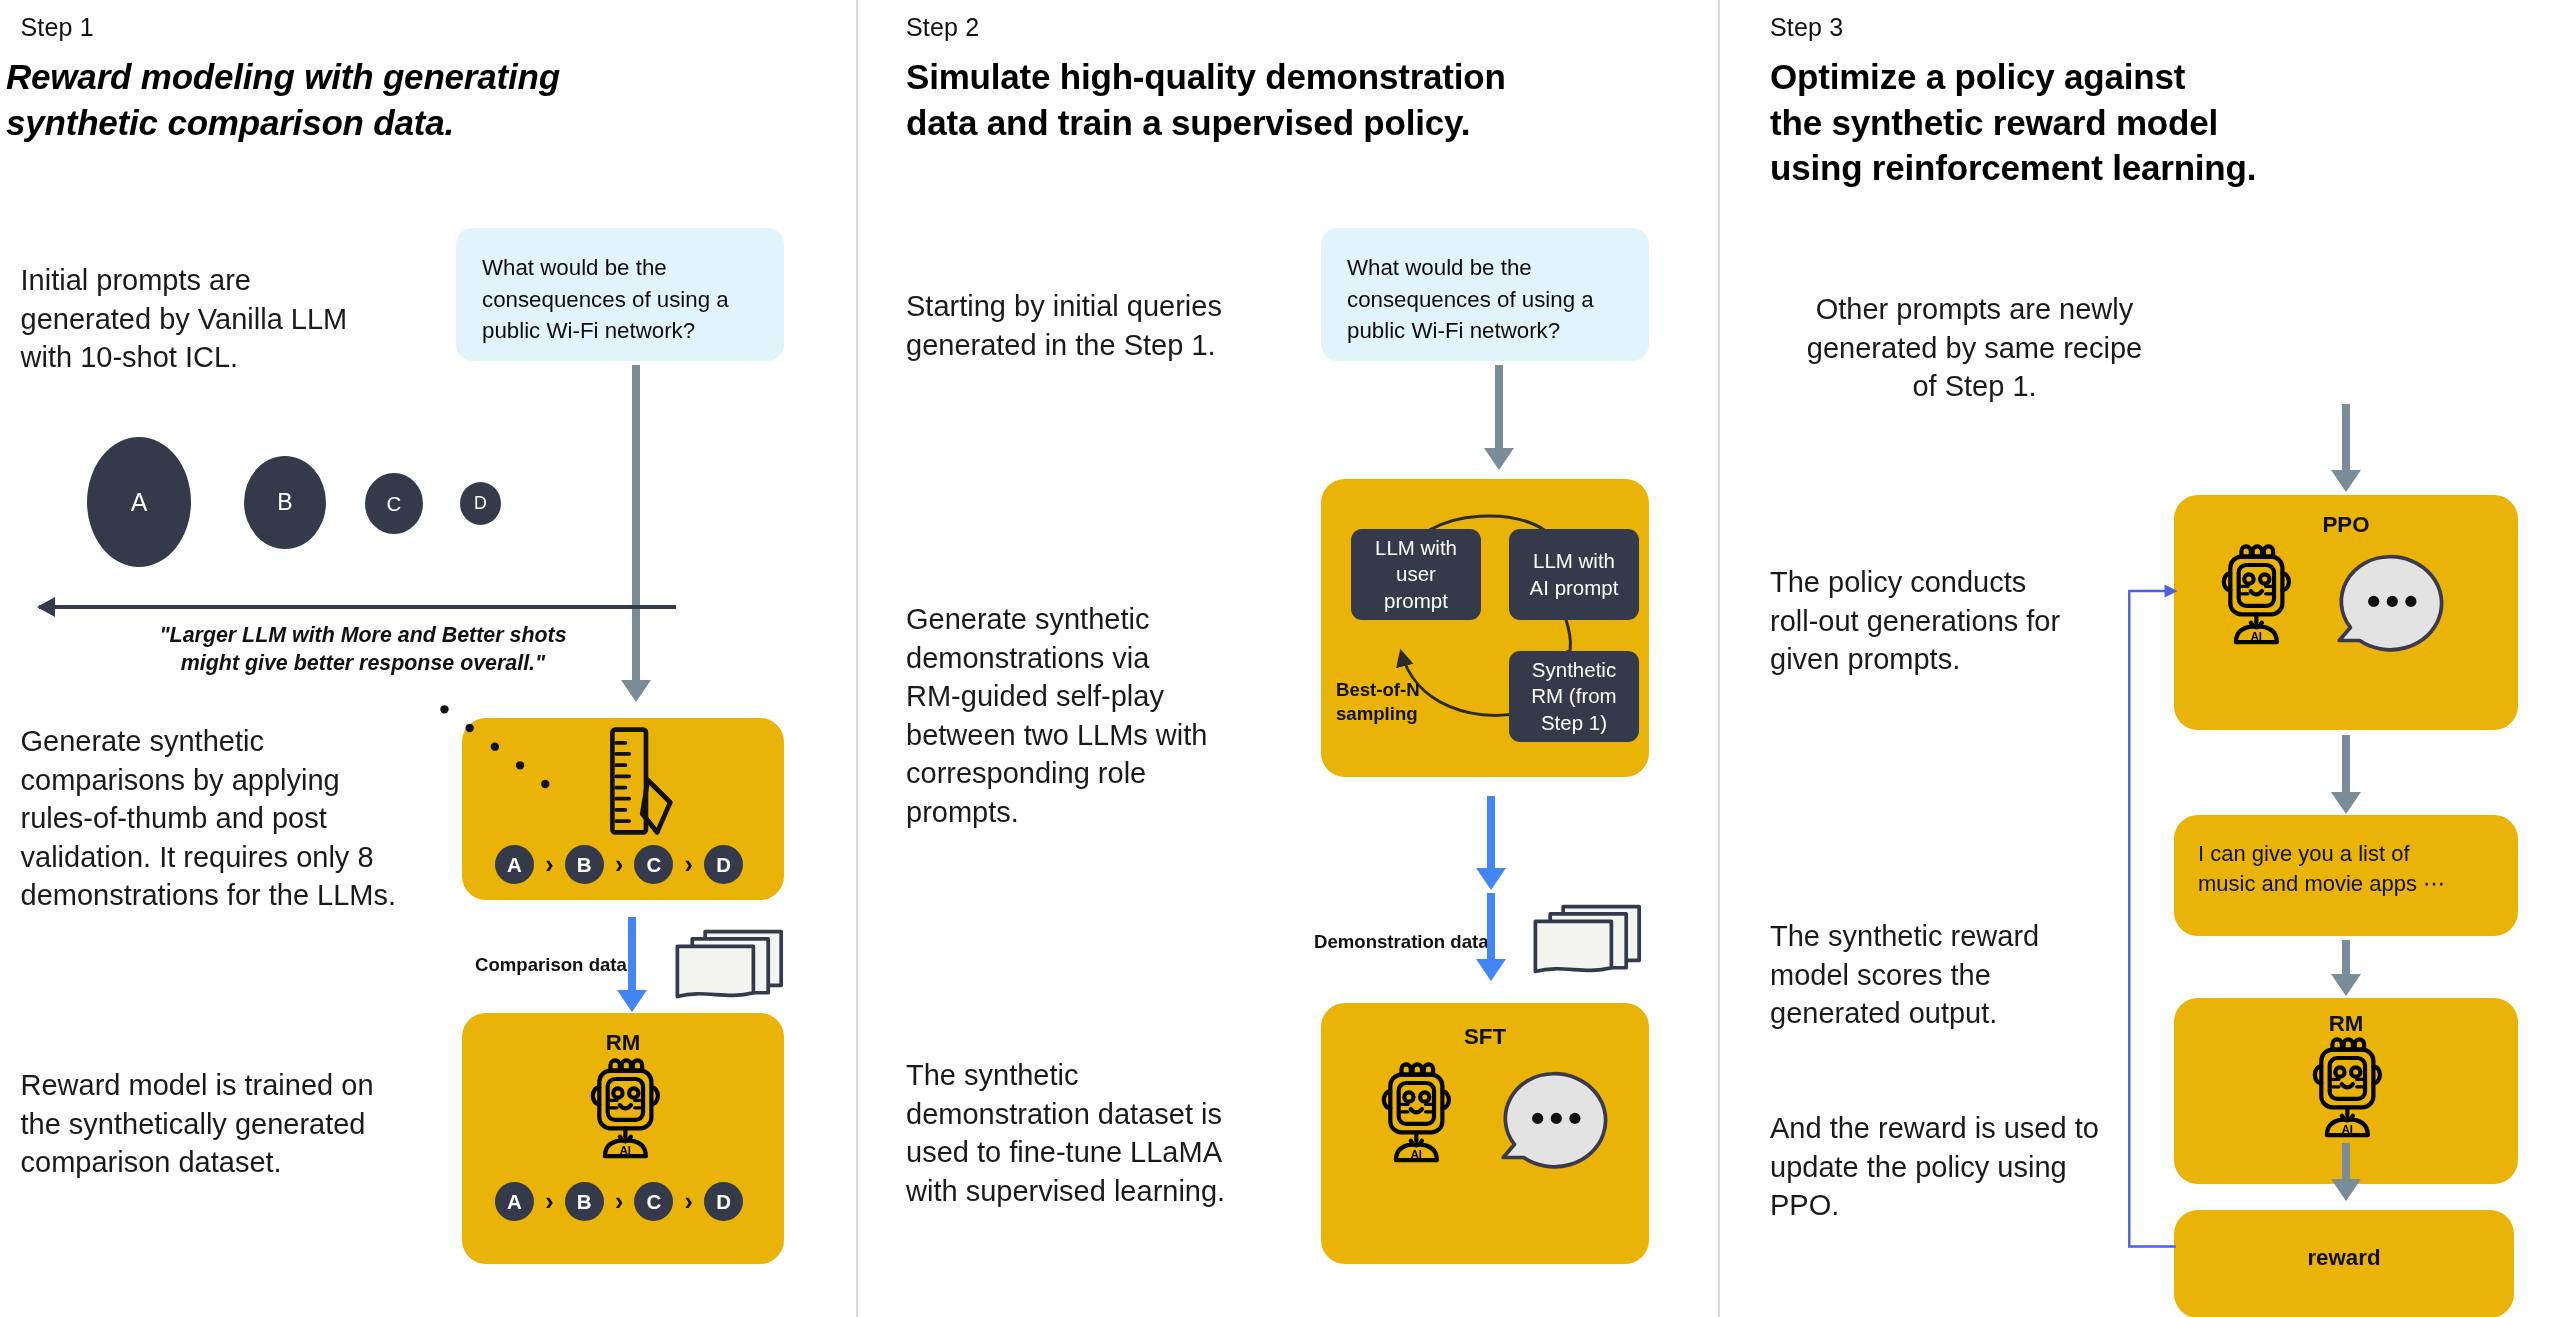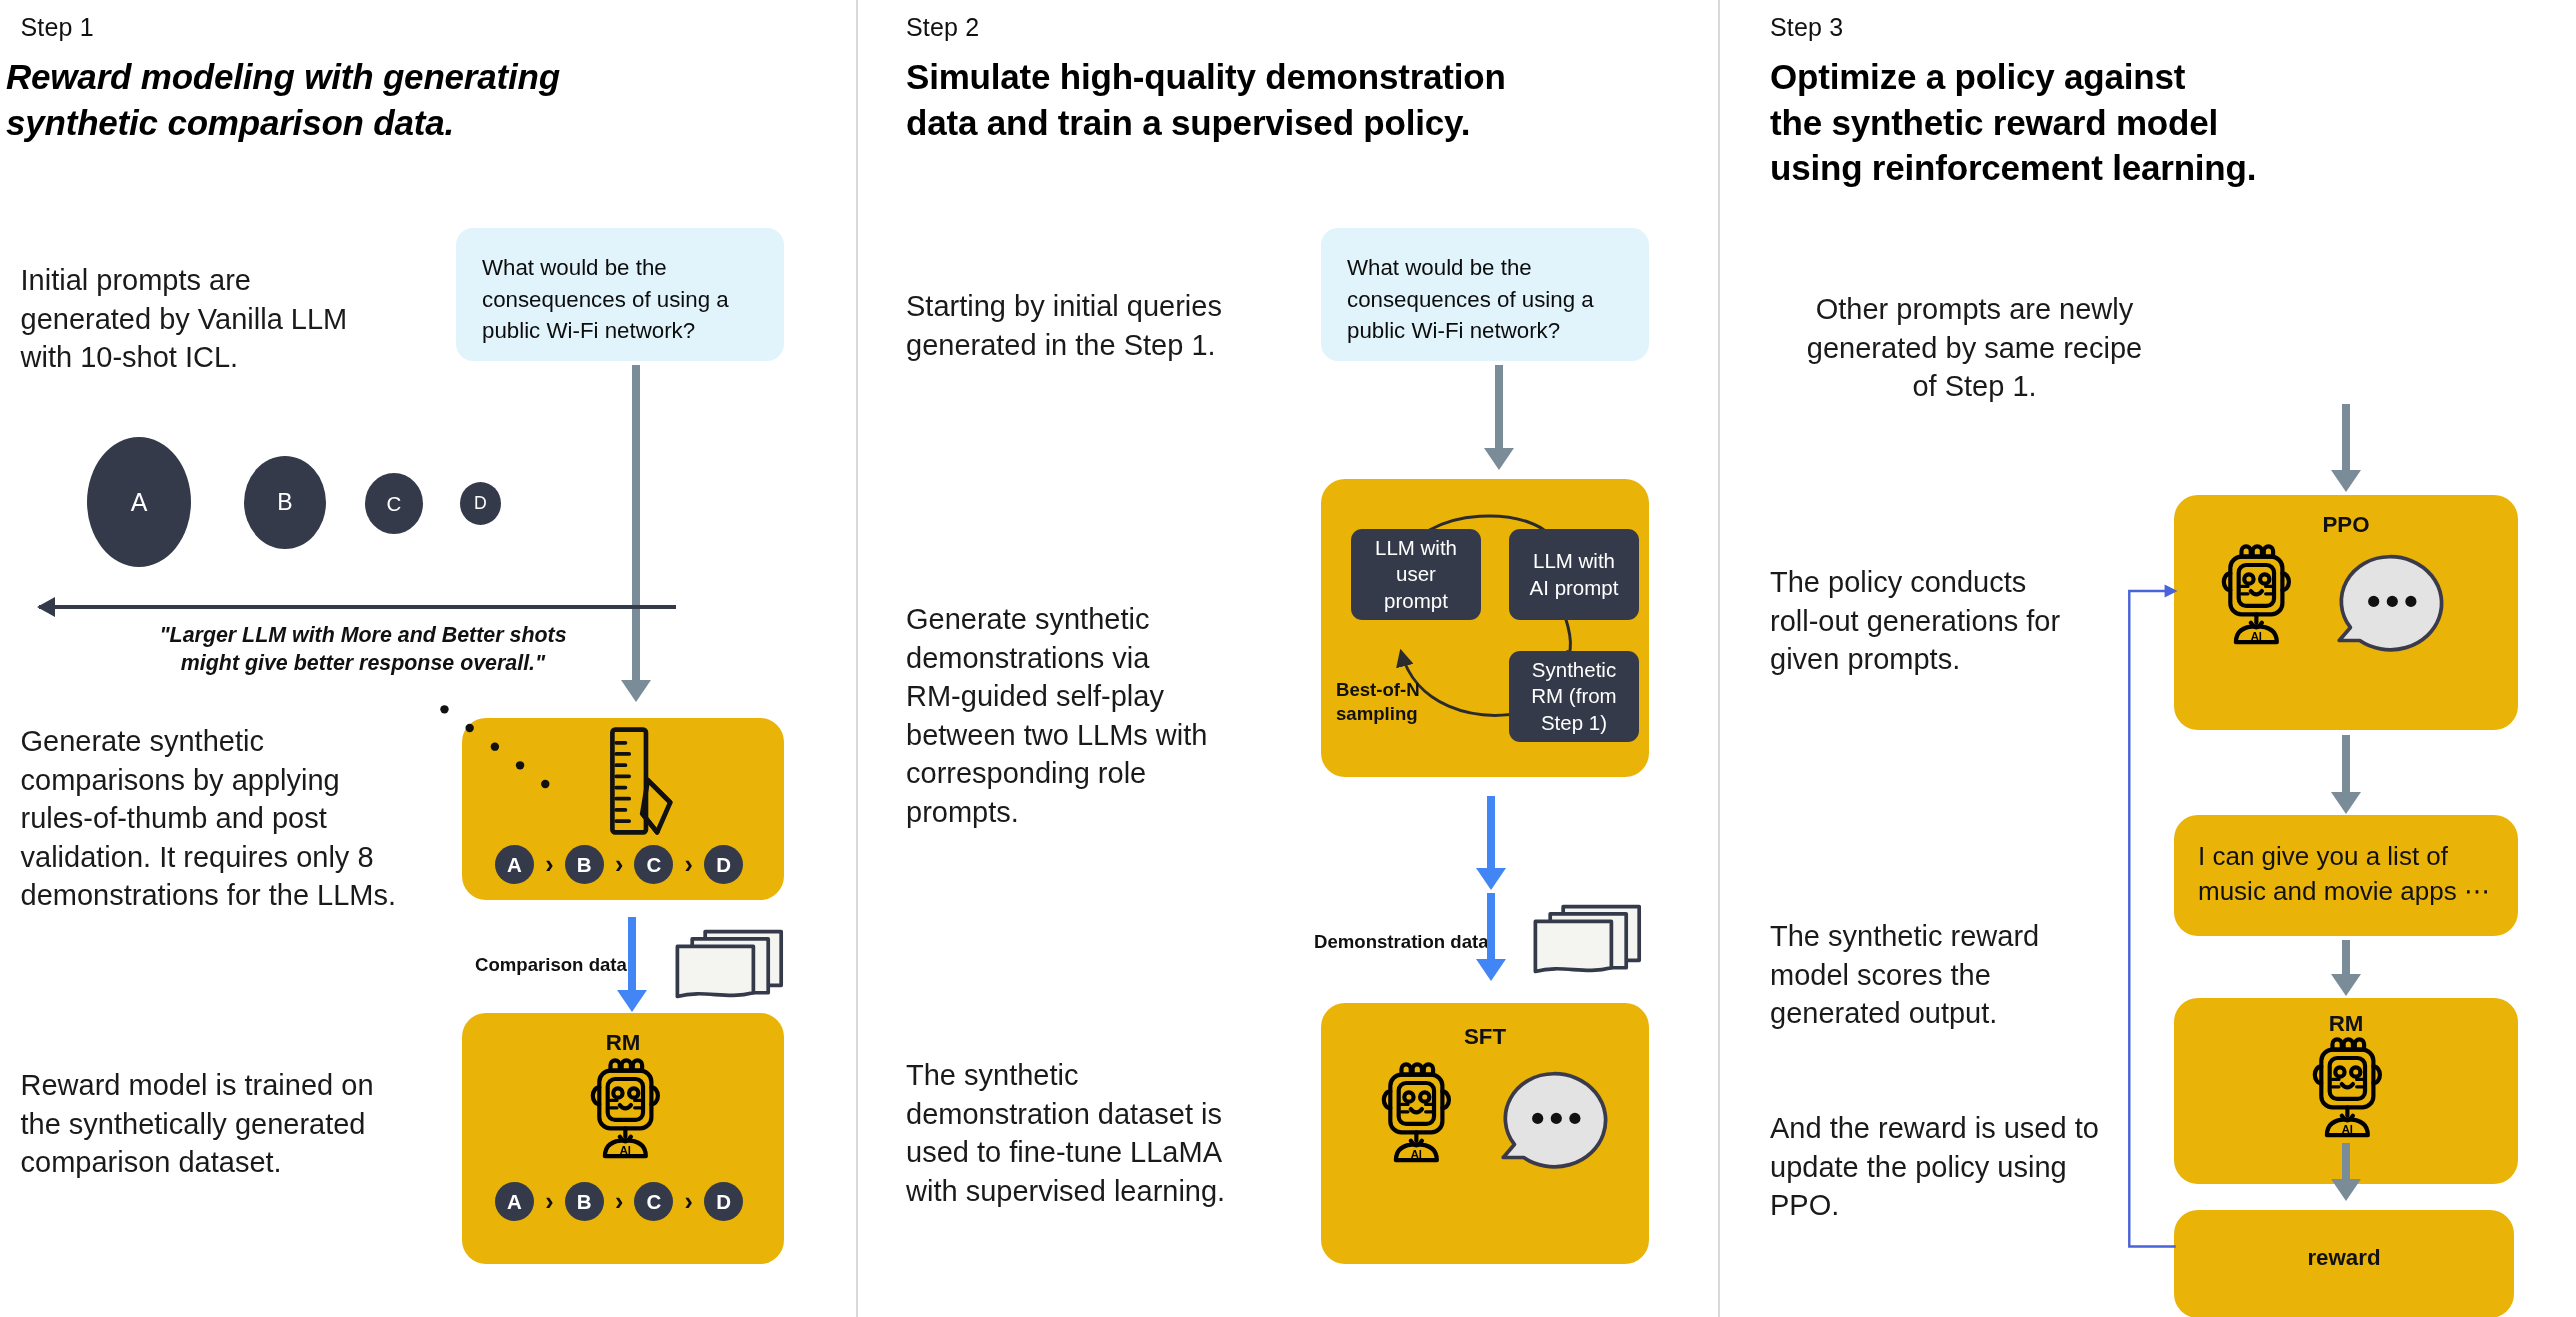--- a/index.html
+++ b/index.html
@@ -48,21 +48,21 @@
     font-size: 22.3px; line-height: 1.42; color: #0d0d0d; font-weight: 500;
   }
   .panel-gray {
     position: absolute; background: #eab308; border-radius: 24px;
   }
   .panel-label {
     position: absolute; font-size: 22.3px; font-weight: 600; color: #111;
     width: 100%; text-align: center; left: 0;
   }
   .panel-text {
-    position: absolute; font-size: 26px; line-height: 1.36; color: #111;
+    position: absolute; font-size: 22px; line-height: 1.36; color: #111;
     font-weight: 500;
   }
 
   
   .arrow-v {
     position: absolute; width: 8.4px; background: #7b8c99;
   }
   .arrow-v::after {
     content: ""; position: absolute; left: 50%; bottom: -20.5px;
     transform: translateX(-50%);

